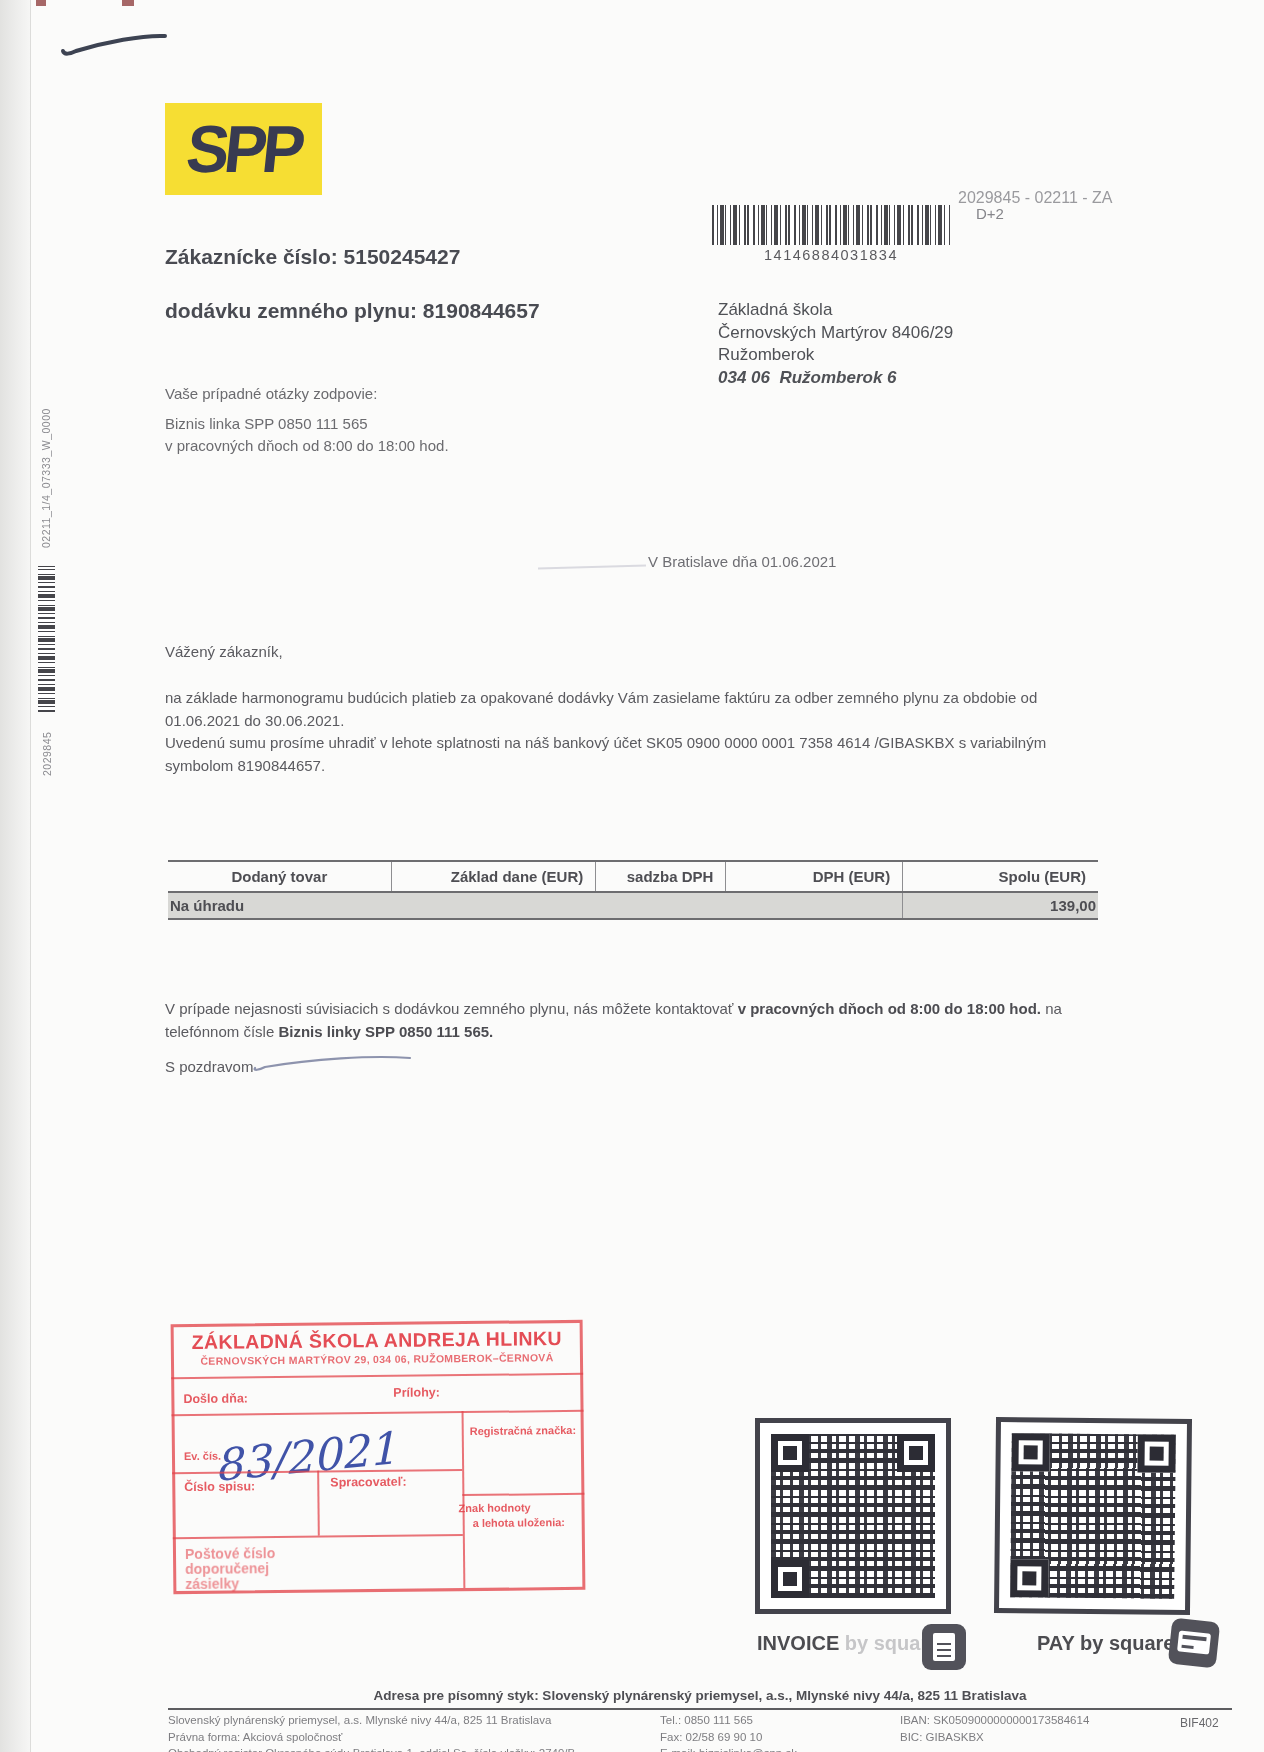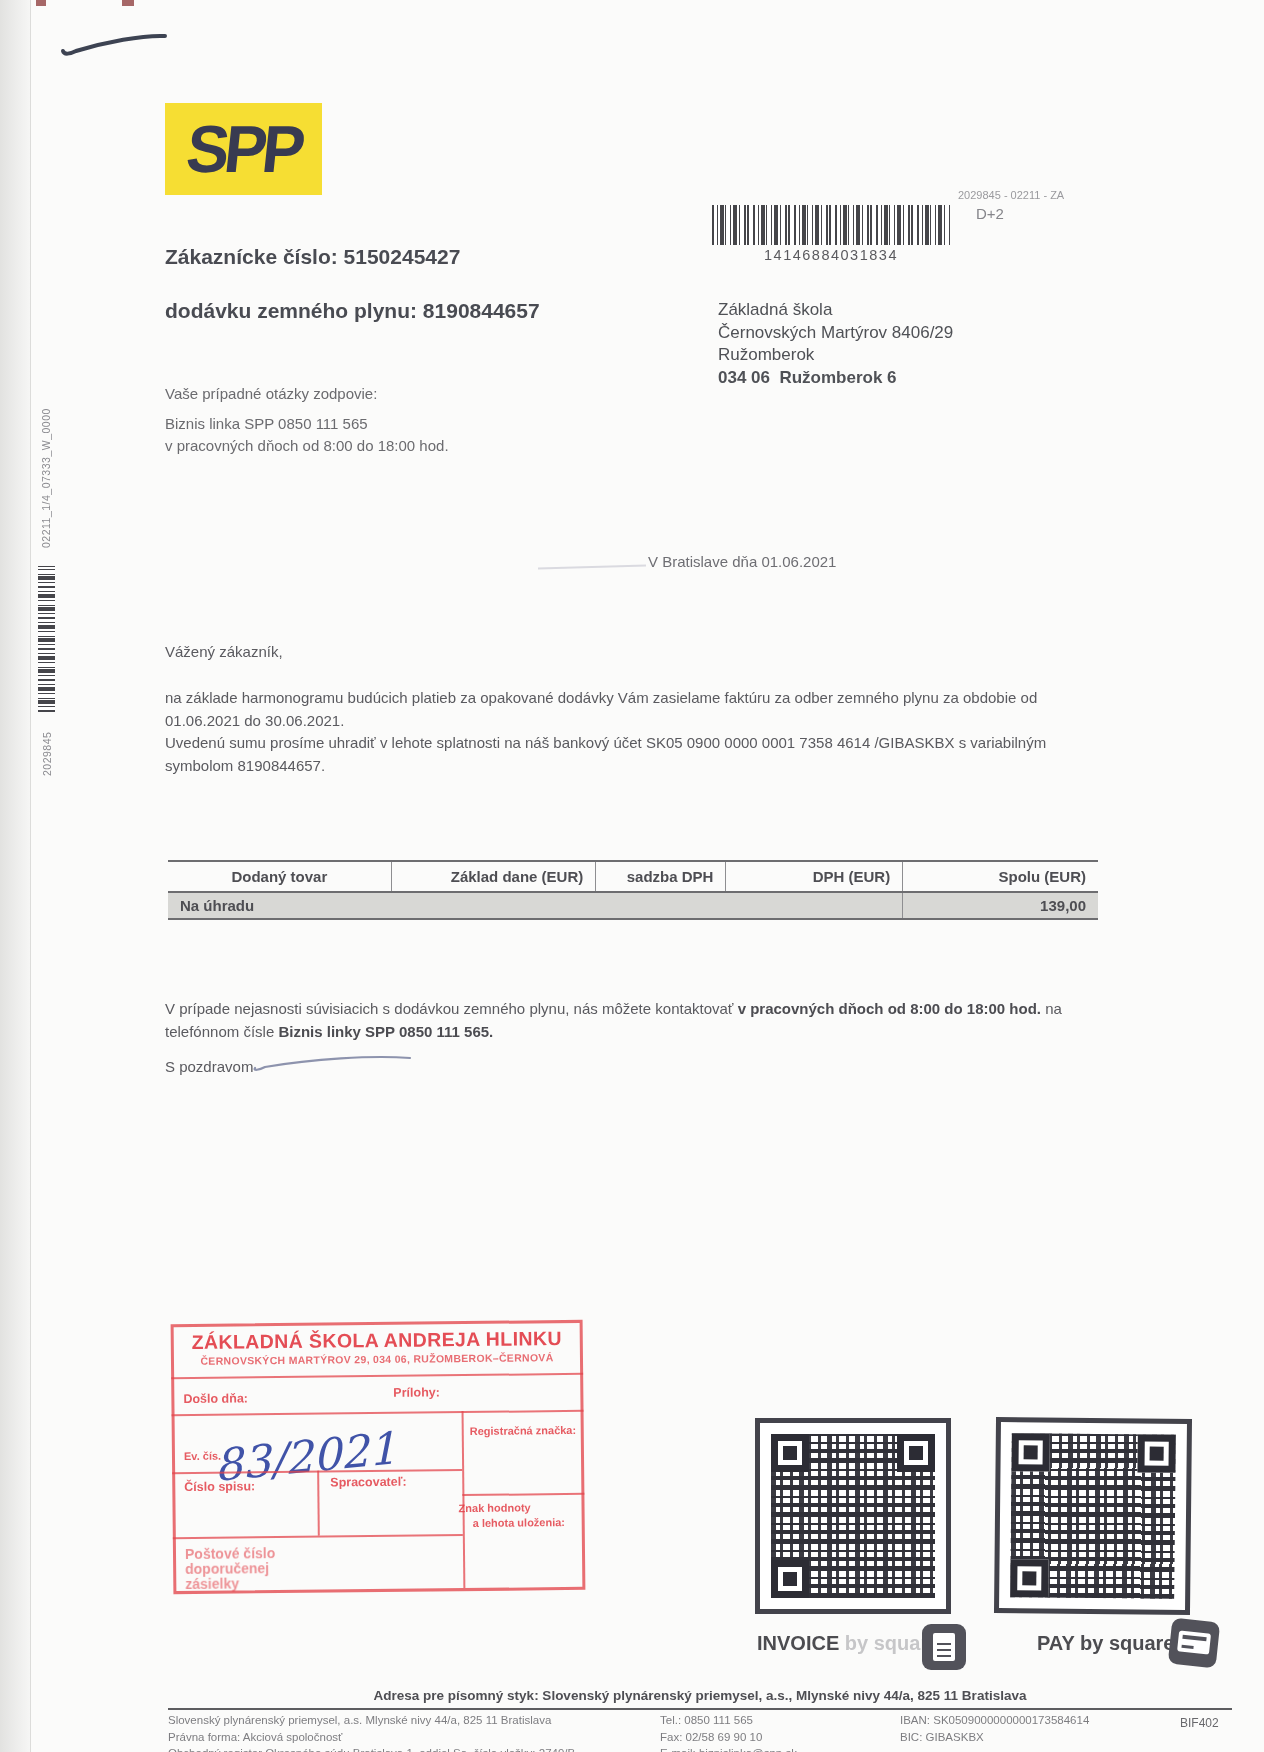--- a/index.html
+++ b/index.html
@@ -25,29 +25,29 @@
   .logo{left:165px;top:103px;width:157px;height:92px;background:#f6de33;display:flex;align-items:center;justify-content:center;}
   .logo span{font-weight:bold;font-size:64px;color:#383b51;letter-spacing:-5px;transform:skewX(-6deg) scaleY(1.04);}
 
   .h-bold{font-weight:bold;color:#494b52;}
   .cust-no{left:165px;top:245px;font-size:21px;}
   .inv-title{left:165px;top:296px;font-size:21px;line-height:1.45;}
   .contact{left:165px;top:383px;font-size:15px;color:#6b6b6f;line-height:1.5;}
   .contact .intro{margin-bottom:7px;}
 
   
-  .print-code{left:958px;top:189px;font-size:11px;color:#9a9a9e;}
+  .print-code{left:958px;top:189px;font-size:16px;color:#9a9a9e;}
   .d2{left:976px;top:205px;font-size:15px;color:#85858a;}
   .barcode{left:712px;top:205px;width:238px;height:40px;
     background:repeating-linear-gradient(90deg,#454549 0 2px,#fff 2px 5px,#454549 5px 6px,#fff 6px 8px,#454549 8px 12px,#fff 12px 13px,#454549 13px 14px,#fff 14px 18px,#454549 18px 19px,#fff 19px 21px,#454549 21px 25px,#fff 25px 27px,#454549 27px 28px,#fff 28px 32px,#454549 32px 34px,#fff 34px 35px,#454549 35px 37px,#fff 37px 41px);}
   .barcode-num{left:712px;top:247px;width:238px;text-align:center;font-size:14.5px;color:#5a5a5e;letter-spacing:1.5px;}
 
   .recipient{left:718px;top:299px;font-size:17px;color:#4f5156;line-height:1.33;}
   .recipient div{white-space:pre;}
-  .recipient .bold{font-weight:bold;}
+  .recipient .bold{font-weight:bold;font-style:italic;}
 
   .date-line{left:648px;top:553px;font-size:15px;color:#6e6e73;}
   .faint-line{left:538px;top:566px;width:108px;height:2px;background:#dadae0;transform:rotate(-1.5deg);}
 
   .body-text{font-size:15px;color:#5a5a5f;line-height:1.5;}
   .salutation{left:165px;top:641px;}
   .paras{left:165px;top:687px;width:945px;}
   .paras p{margin:0;}
   .closing{left:165px;top:998px;width:945px;}
   .closing b{color:#4c4c51;}
@@ -55,21 +55,21 @@
   .sig-stroke{left:250px;top:1050px;}
 
   
   .inv-table{left:168px;top:860px;width:930px;}
   .inv-table table{width:100%;border-collapse:collapse;font-size:15px;color:#4e4e53;}
   .inv-table th{border-top:2px solid #6d6d70;border-bottom:2px solid #6d6d70;font-weight:bold;padding:6px 12px;}
   .inv-table th:not(:first-child),.inv-table td:not(:first-child){border-left:1px solid #8e8e91;text-align:right;}
   .inv-table th:first-child{text-align:center;}
   .inv-table tbody td{padding:5px 12px;border-bottom:1px solid #8e8e91;}
   .inv-table tbody td:first-child{text-align:center;}
-  .inv-table .total td{background:#d8d8d5;font-weight:bold;border-bottom:2px solid #6d6d70;padding:4px 12px;}
+  .inv-table .total td{background:#d8d8d5;font-weight:bold;border-bottom:2px solid #6d6d70;padding:4px 2px;}
   .inv-table .total .lbl{text-align:left;}
 
   
   .stamp{left:172px;top:1322px;width:412px;height:270px;color:#e2484e;transform:rotate(-0.6deg);font-weight:bold;}
   .stamp .frame{position:absolute;inset:0;border:3px solid rgba(227,70,76,.78);}
   .stamp .hl{position:absolute;height:2px;background:rgba(227,70,76,.75);}
   .stamp .vl{position:absolute;width:2px;background:rgba(227,70,76,.75);}
   .stamp .title{position:absolute;top:7px;left:0;right:0;text-align:center;font-size:19.5px;letter-spacing:.4px;color:rgba(226,62,70,.92);}
   .stamp .subtitle{position:absolute;top:31px;left:0;right:0;text-align:center;font-size:10.5px;letter-spacing:.3px;color:rgba(226,62,70,.75);}
   .stamp .lab{position:absolute;font-size:12.5px;color:rgba(226,62,70,.85);}

